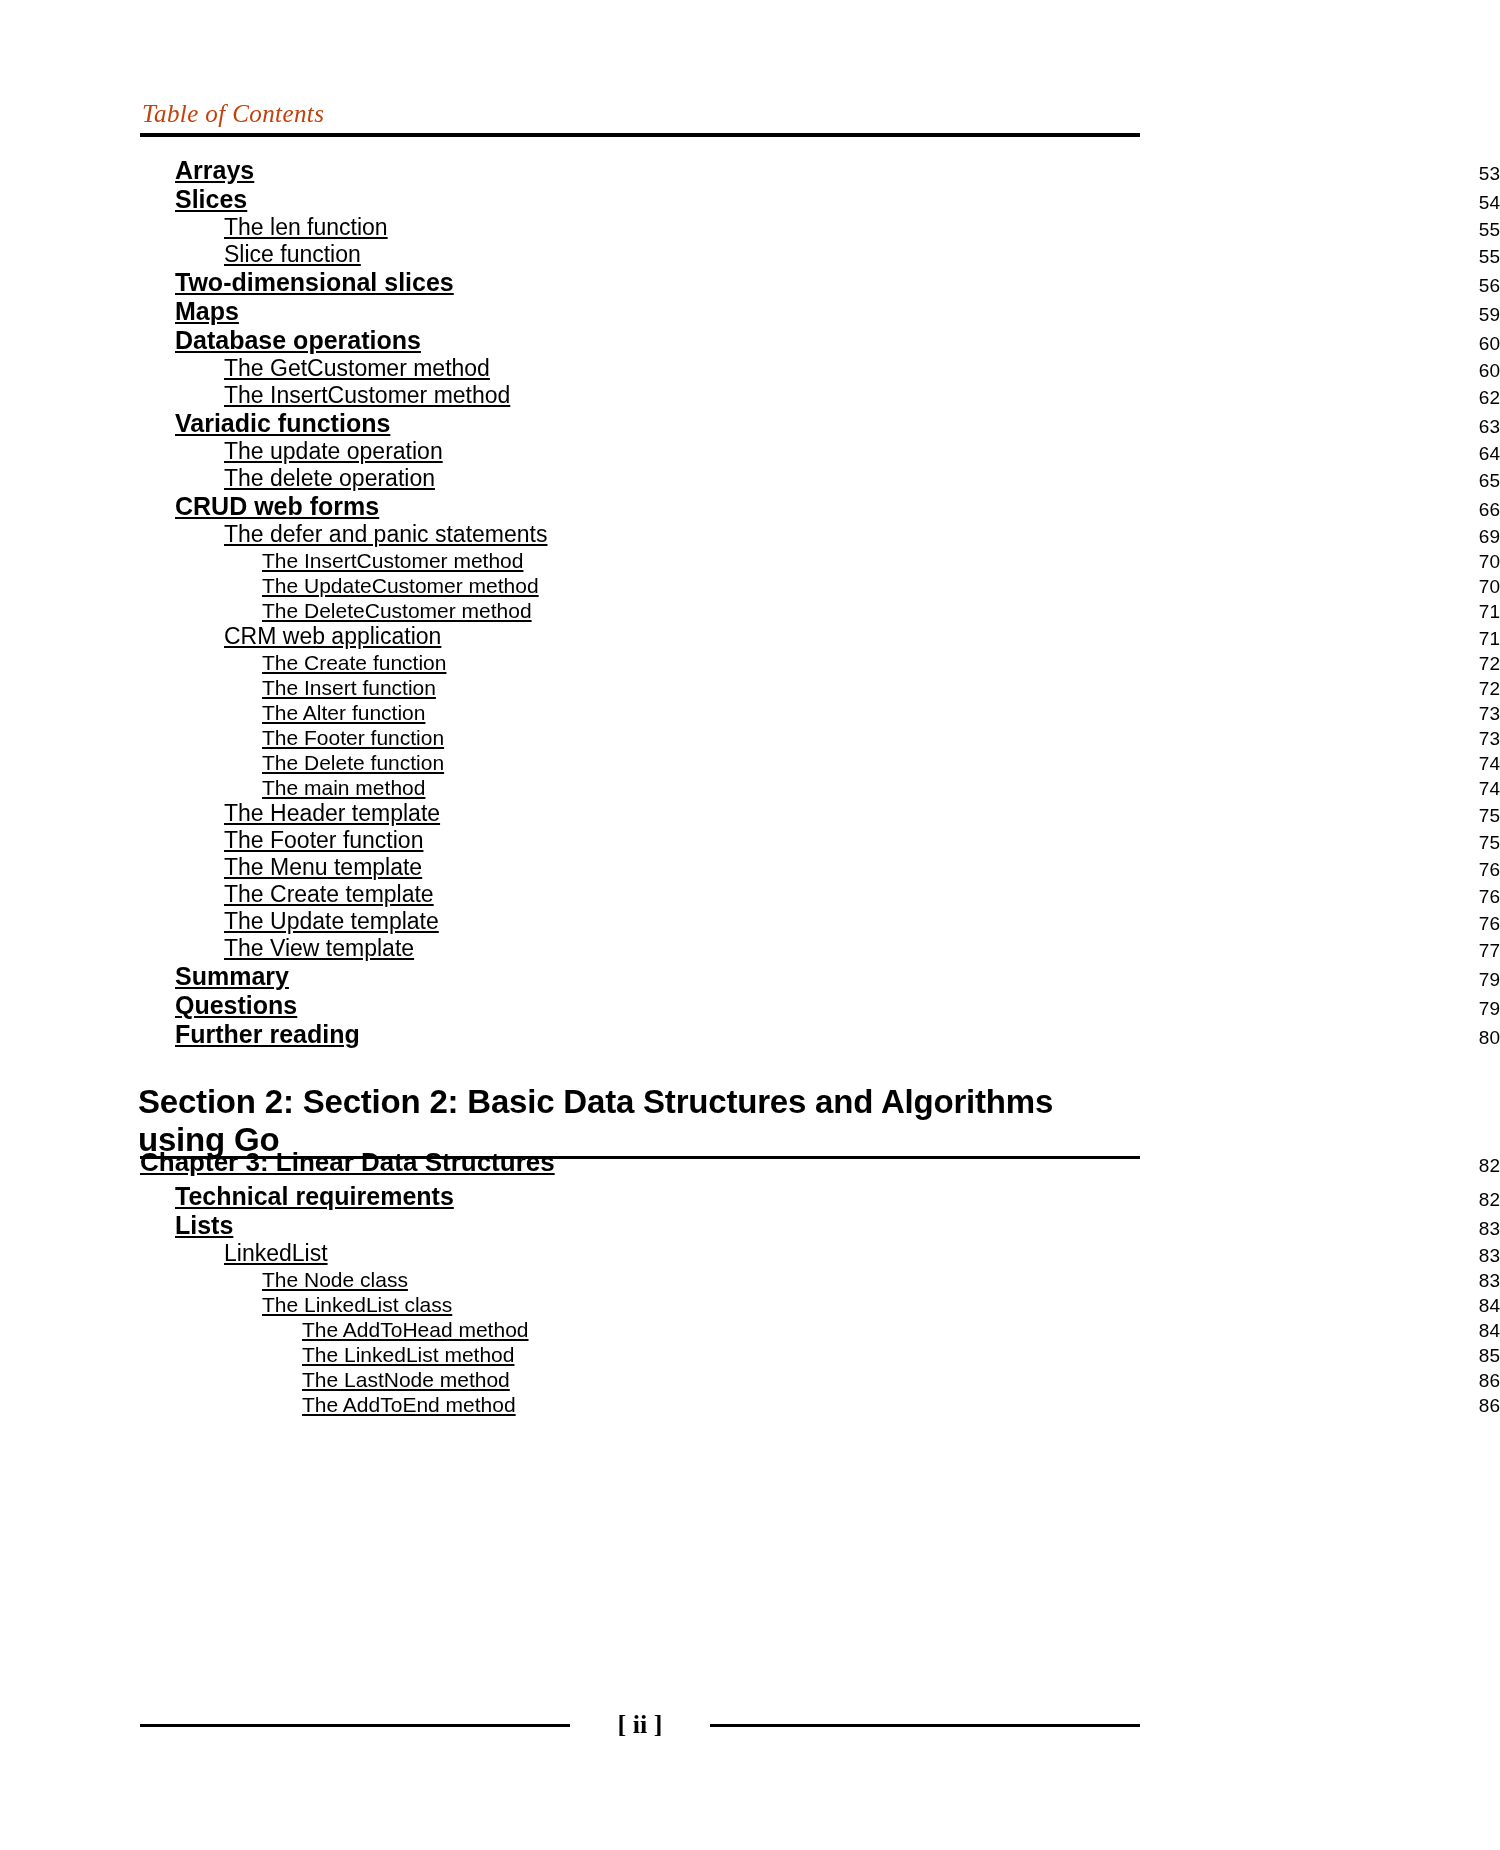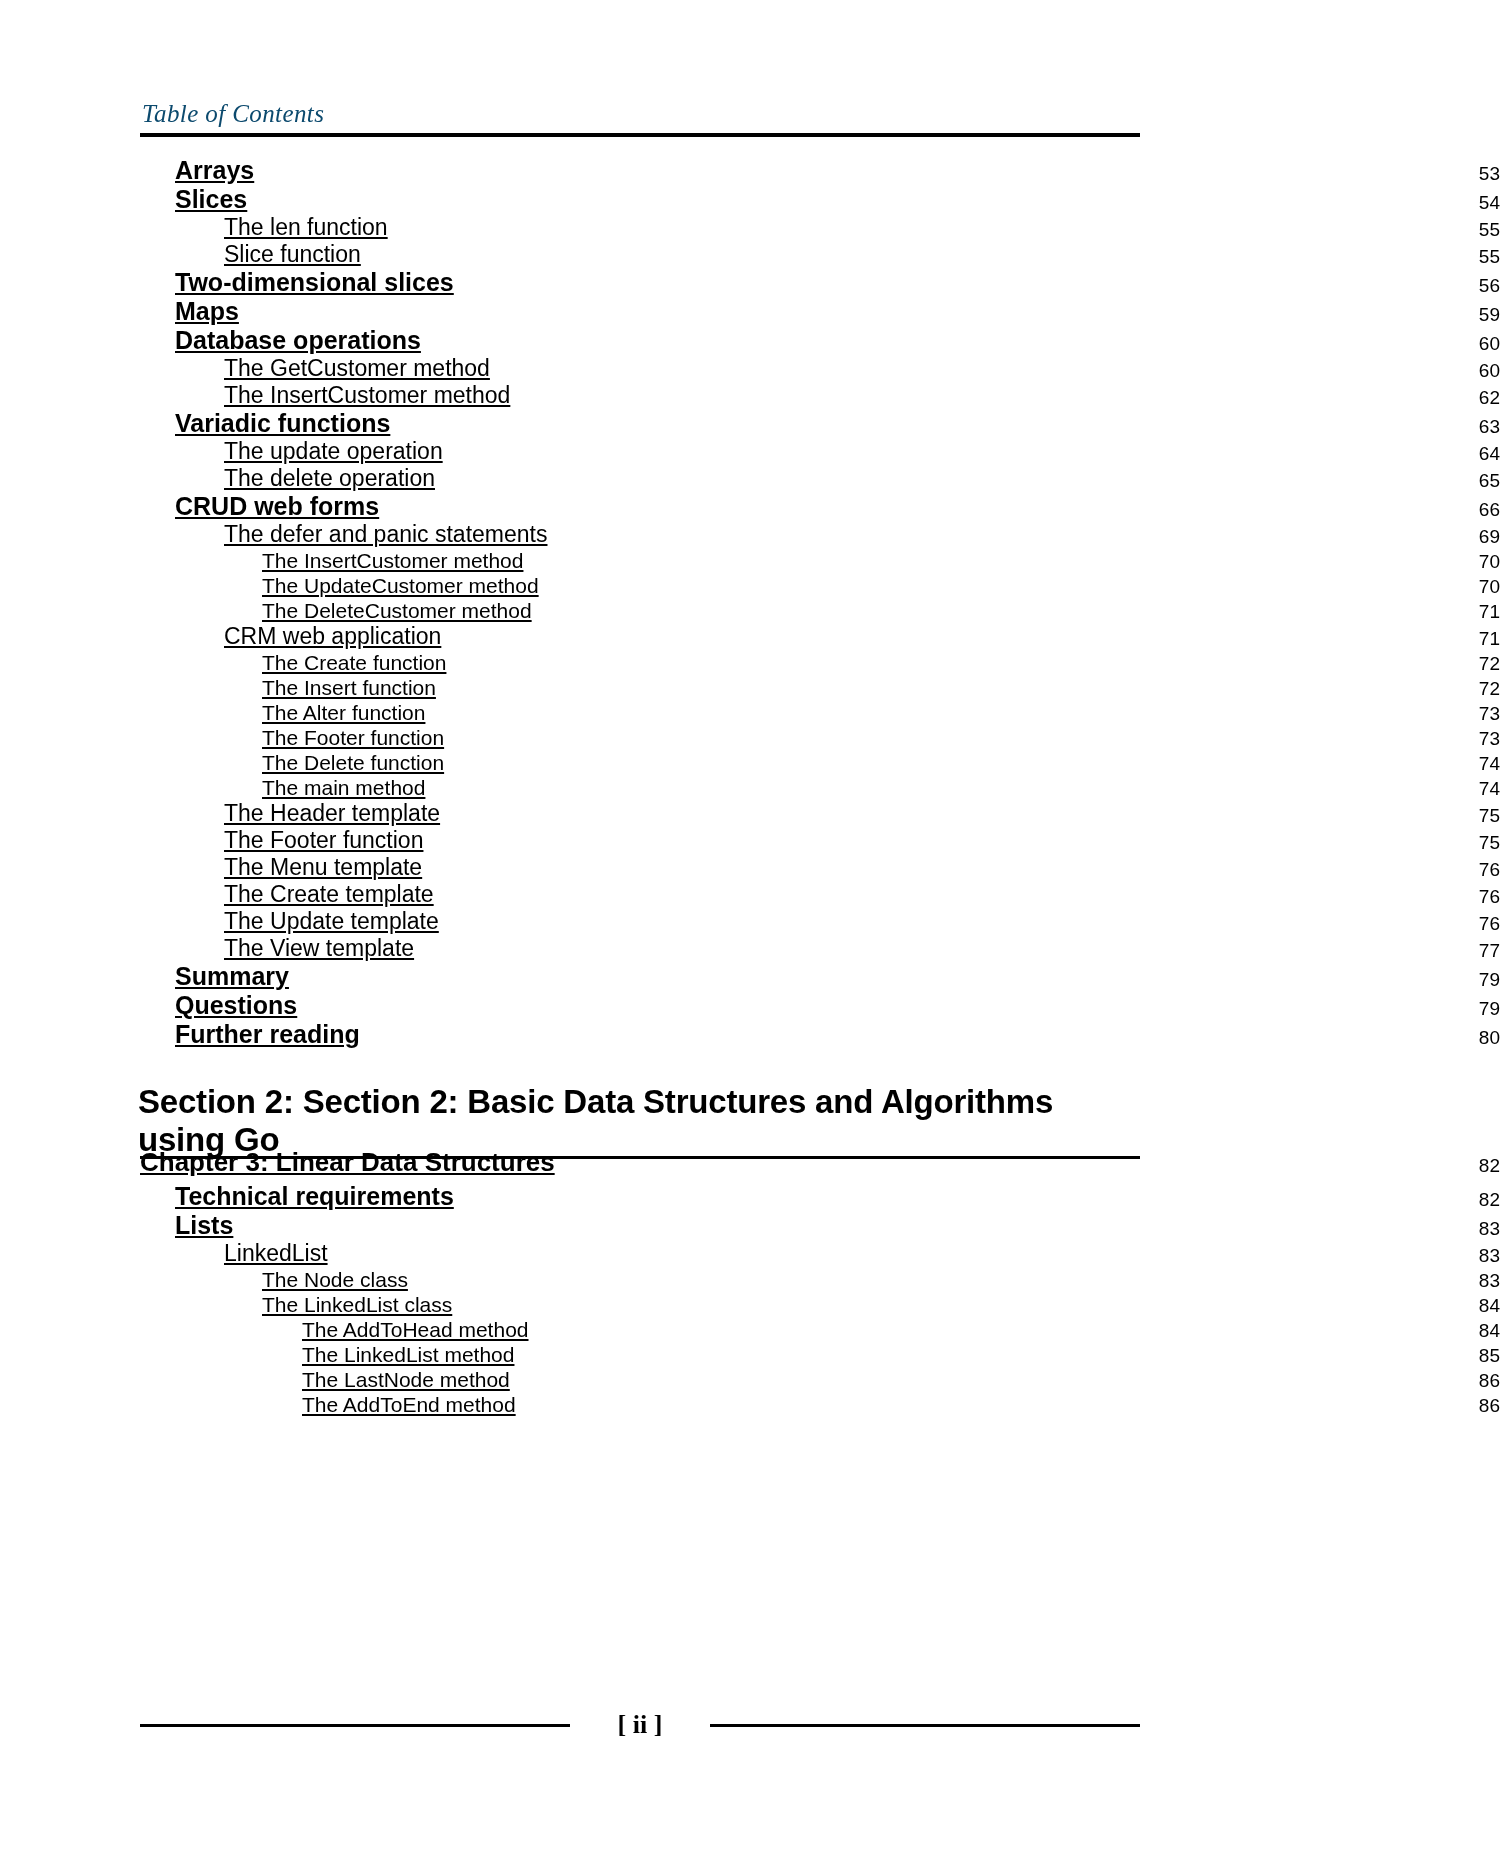--- a/index.html
+++ b/index.html
@@ -31,21 +31,21 @@
     position: absolute;
     left: 140px;
     top: 100px;
     width: 1000px;
   }
   .running-head {
     font-family: "Liberation Serif", serif;
     font-style: italic;
     font-size: 25px;
     letter-spacing: 0.4px;
-    color: #0c4a6e;
+    color: #c2410c;
     padding-left: 2px;
     padding-bottom: 4px;
     white-space: nowrap;
   }
   .head-rule {
     position: absolute;
     left: 140px;
     top: 133px;
     width: 1000px;
     height: 4px;

